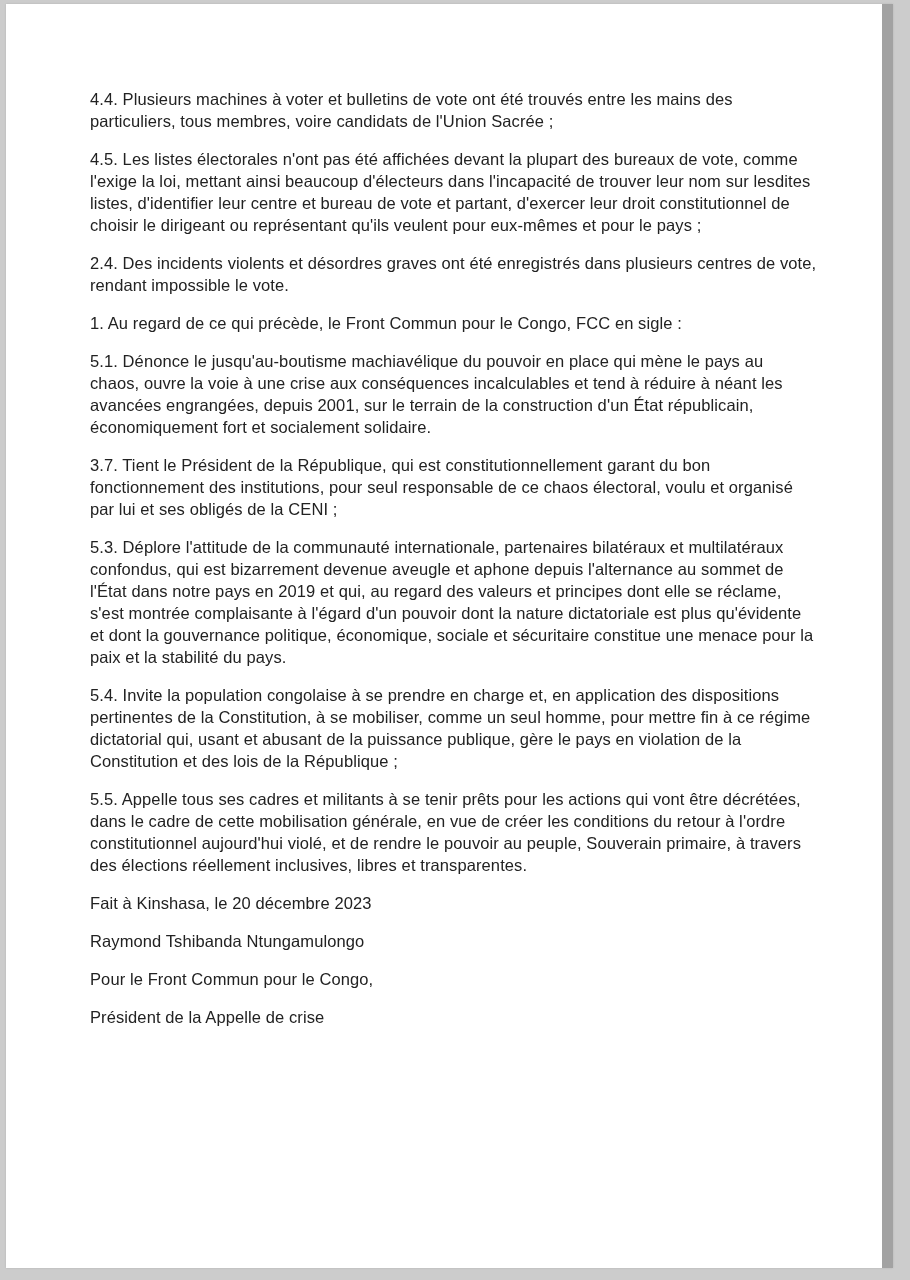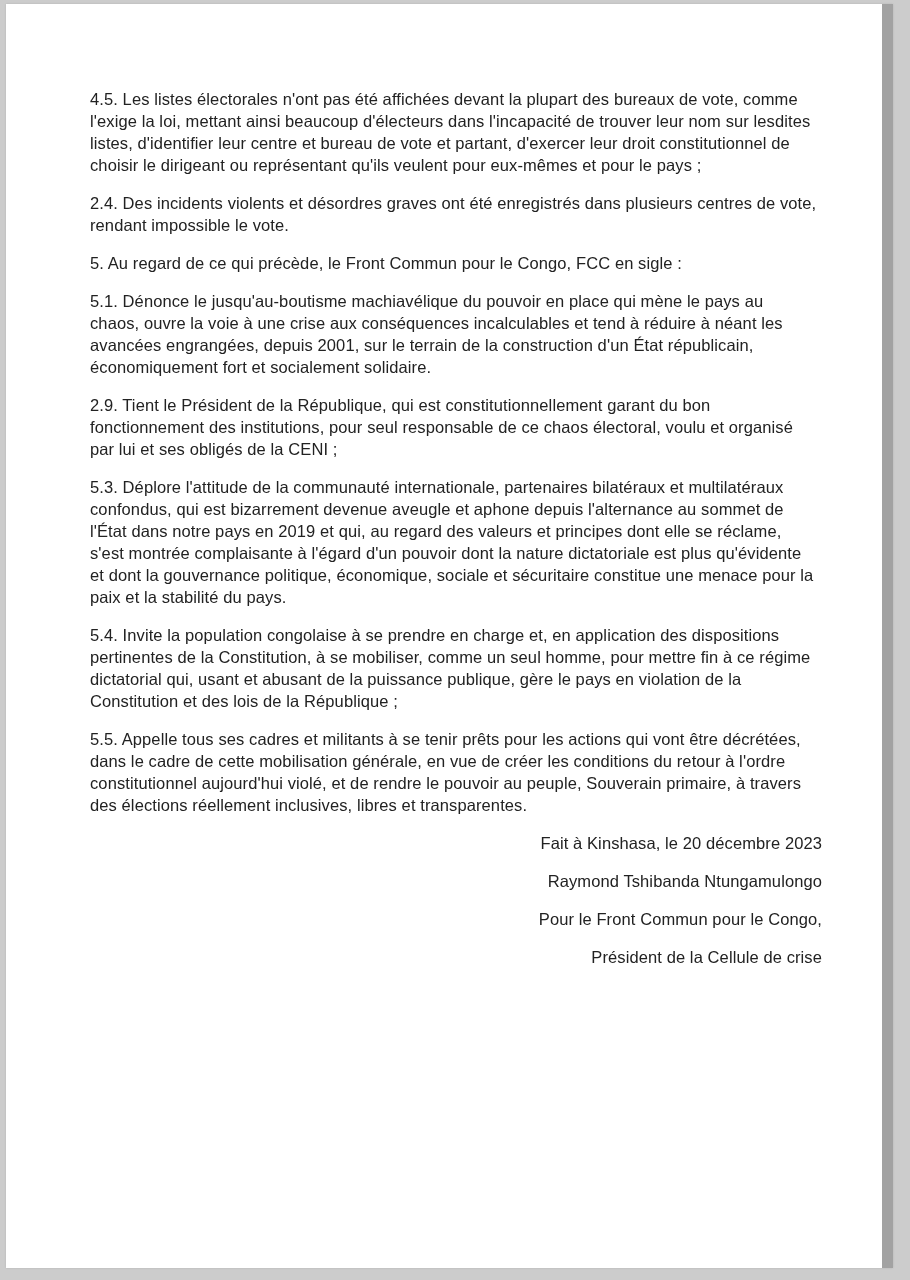--- a/index.html
+++ b/index.html
@@ -37,41 +37,42 @@
   .page-content p {
     margin: 0 0 16px 0;
     font-size: 16.5px;
     line-height: 22px;
     color: #222222;
     white-space: pre-line;
     letter-spacing: 0.1px;
   }
   .closing p {
     margin: 7px 0 16px 0;
-    text-align: right;
   }
 </style>
 </head>
 <body>
 
 <div class="viewport">
   <div class="page">
     <div class="page-content">
+      <p>4.4. Plusieurs machines à voter et bulletins de vote ont été trouvés entre les mains des
+particuliers, tous membres, voire candidats de l'Union Sacrée ;</p>
       <p>4.5. Les listes électorales n'ont pas été affichées devant la plupart des bureaux de vote, comme
 l'exige la loi, mettant ainsi beaucoup d'électeurs dans l'incapacité de trouver leur nom sur lesdites
 listes, d'identifier leur centre et bureau de vote et partant, d'exercer leur droit constitutionnel de
 choisir le dirigeant ou représentant qu'ils veulent pour eux-mêmes et pour le pays ;</p>
       <p>2.4. Des incidents violents et désordres graves ont été enregistrés dans plusieurs centres de vote,
 rendant impossible le vote.</p>
-      <p>5. Au regard de ce qui précède, le Front Commun pour le Congo, FCC en sigle :</p>
+      <p>1. Au regard de ce qui précède, le Front Commun pour le Congo, FCC en sigle :</p>
       <p>5.1. Dénonce le jusqu'au-boutisme machiavélique du pouvoir en place qui mène le pays au
 chaos, ouvre la voie à une crise aux conséquences incalculables et tend à réduire à néant les
 avancées engrangées, depuis 2001, sur le terrain de la construction d'un État républicain,
 économiquement fort et socialement solidaire.</p>
-      <p>2.9. Tient le Président de la République, qui est constitutionnellement garant du bon
+      <p>3.7. Tient le Président de la République, qui est constitutionnellement garant du bon
 fonctionnement des institutions, pour seul responsable de ce chaos électoral, voulu et organisé
 par lui et ses obligés de la CENI ;</p>
       <p>5.3. Déplore l'attitude de la communauté internationale, partenaires bilatéraux et multilatéraux
 confondus, qui est bizarrement devenue aveugle et aphone depuis l'alternance au sommet de
 l'État dans notre pays en 2019 et qui, au regard des valeurs et principes dont elle se réclame,
 s'est montrée complaisante à l'égard d'un pouvoir dont la nature dictatoriale est plus qu'évidente
 et dont la gouvernance politique, économique, sociale et sécuritaire constitue une menace pour la
 paix et la stabilité du pays.</p>
       <p>5.4. Invite la population congolaise à se prendre en charge et, en application des dispositions
 pertinentes de la Constitution, à se mobiliser, comme un seul homme, pour mettre fin à ce régime
@@ -79,17 +80,17 @@
 Constitution et des lois de la République ;</p>
       <p>5.5. Appelle tous ses cadres et militants à se tenir prêts pour les actions qui vont être décrétées,
 dans le cadre de cette mobilisation générale, en vue de créer les conditions du retour à l'ordre
 constitutionnel aujourd'hui violé, et de rendre le pouvoir au peuple, Souverain primaire, à travers
 des élections réellement inclusives, libres et transparentes.</p>
 
       <div class="closing">
         <p>Fait à Kinshasa, le 20 décembre 2023</p>
         <p>Raymond Tshibanda Ntungamulongo</p>
         <p>Pour le Front Commun pour le Congo,</p>
-        <p>Président de la Cellule de crise</p>
+        <p>Président de la Appelle de crise</p>
       </div>
     </div>
   </div>
 </div>
 
 </body></html>

